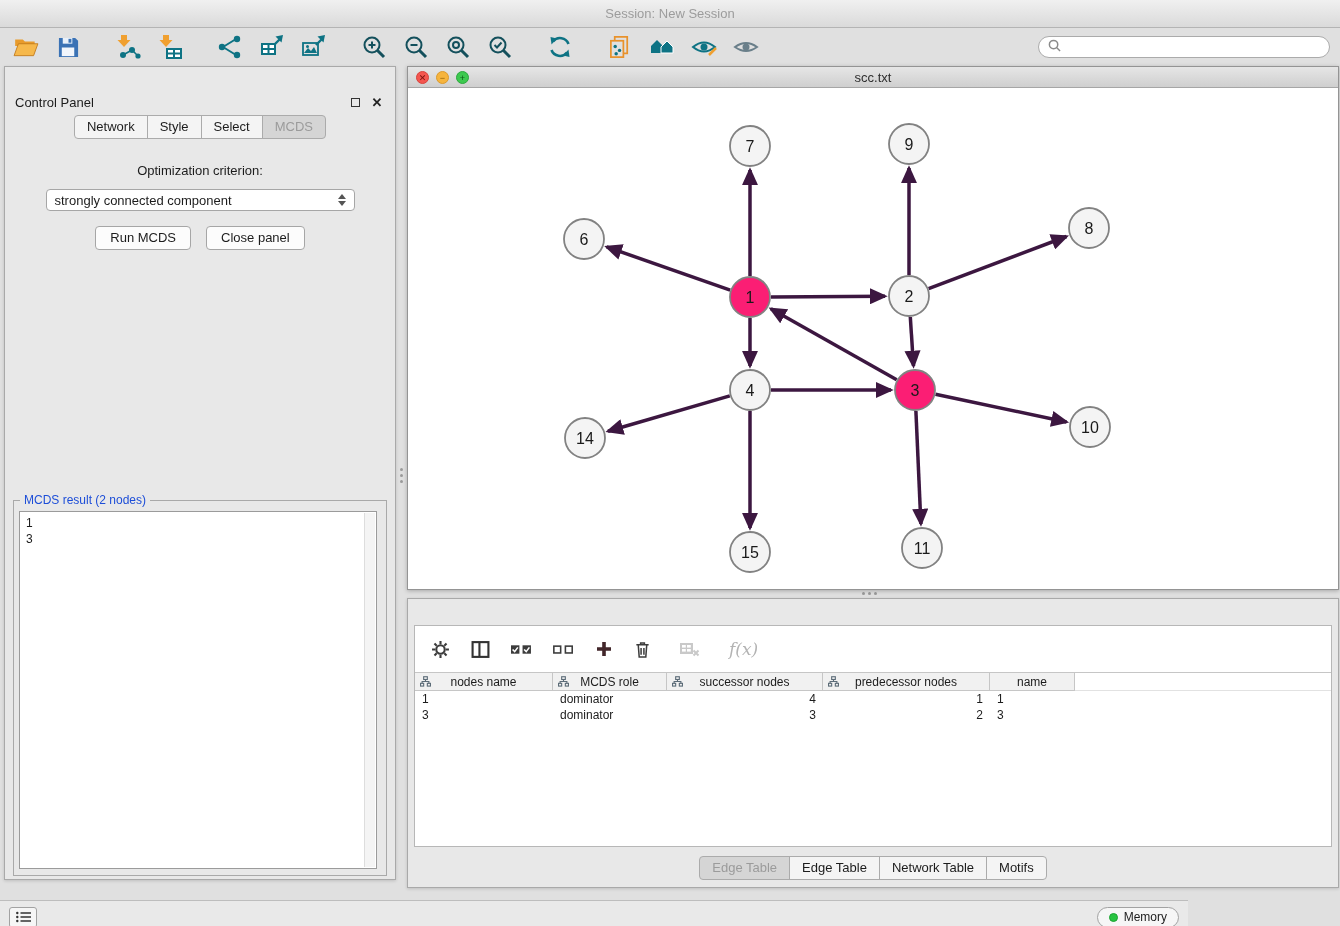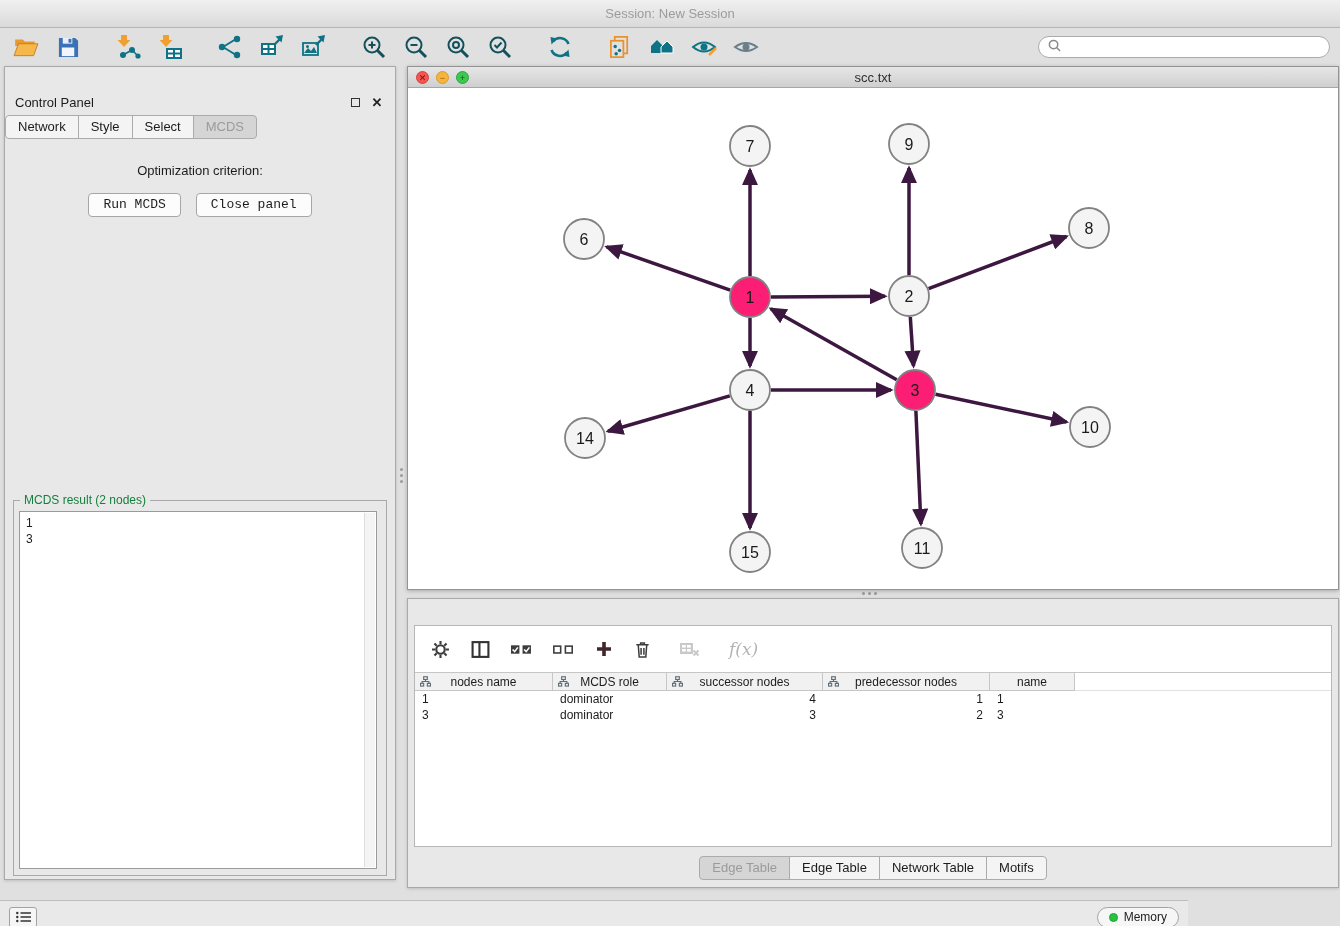--- a/index.html
+++ b/index.html
@@ -36,21 +36,21 @@
   #control-panel {
     position:absolute; left:4px; top:66px; width:392px; height:814px;
     background:#e8e8e8; border:1px solid #a9a9a9; box-shadow:0 1px 3px rgba(0,0,0,.15);
   }
   .panel-header { height:26px; display:flex; align-items:center; padding:0 10px; font-size:13px; color:#1c1c1c;margin-top:22px; }
   .panel-header .spacer { flex:1; }
   .ph-icon { width:16px; height:16px; display:flex; align-items:center; justify-content:center; margin-left:6px; cursor:pointer; color:#222; }
   .float-glyph { width:9px; height:9px; border:1.5px solid #333; display:inline-block; }
   .close-glyph { font-size:13px; font-weight:bold; line-height:1; }
 
-  .seg { display:flex; justify-content:flex-start; }
+  .seg { display:flex; justify-content:center; }
   .seg .tab {
     font-size:13px; padding:3px 12px 4px; background:#f4f4f4;
     border:1px solid #ababab; margin-left:-1px; color:#1c1c1c; cursor:pointer; white-space:nowrap;
   }
   .seg .tab:first-child { border-radius:4px 0 0 4px; margin-left:0; }
   .seg .tab:last-child { border-radius:0 4px 4px 0; }
   .seg .tab.active { background:#d5d5d5; color:#9b9b9b; }
 
   #opt-label { text-align:center; margin-top:24px; font-size:13px; }
   #criterion-dropdown {
@@ -59,30 +59,30 @@
     display:flex; align-items:center; padding:0 8px; font-size:13px; cursor:pointer;
   }
   #criterion-dropdown .dd-text { flex:1; }
   .stepper { display:flex; flex-direction:column; gap:2px; align-items:center; }
   .stepper i { display:block; width:0; height:0; border-left:4px solid transparent; border-right:4px solid transparent; }
   .stepper .up { border-bottom:5px solid #555; }
   .stepper .down { border-top:5px solid #555; }
 
   #cp-buttons { display:flex; justify-content:center; gap:15px; margin-top:15px; }
   #cp-buttons button {
-    font-family:Liberation Mono, monospace; font-size:13px;
+    font-family:Liberation Sans, sans-serif; font-size:13px;
     background:#fcfcfc; border:1px solid #a6a6a6; border-radius:4px;
     padding:3px 14px 4px; cursor:pointer; color:#1c1c1c;
   }
 
   #result-box {
     position:absolute; left:8px; right:8px; top:426px; bottom:3px;
     border:1px solid #a9a9a9; padding:4px;
   }
-  #result-box legend { font-size:12px; padding:0 4px; margin-left:2px; color:#15803d; }
+  #result-box legend { font-size:12px; padding:0 4px; margin-left:2px; color:#1d4ed8; }
   #result-white {
     position:absolute; left:5px; right:9px; top:4px; bottom:6px;
     background:#fff; border:1px solid #9b9b9b; font-size:12px;
     padding:3px 6px; line-height:16px;
   }
   #result-scroll { position:absolute; right:1px; top:1px; bottom:1px; width:11px; background:#f4f4f4; border-left:1px solid #ddd; }
 
   
   .dots-v { position:absolute; left:398px; top:462px; width:7px; height:26px; display:flex; flex-direction:column; align-items:center; justify-content:center; gap:3px; cursor:col-resize; }
   .dots-h { position:absolute; left:856px; top:590px; width:26px; height:7px; display:flex; align-items:center; justify-content:center; gap:3px; cursor:row-resize; }
@@ -341,20 +341,27 @@
 
   <div class="seg">
     <span class="tab">Network</span>
     <span class="tab">Style</span>
     <span class="tab">Select</span>
     <span class="tab active">MCDS</span>
   </div>
 
   <div id="opt-label">Optimization criterion:</div>
 
+  <div id="criterion-dropdown">
+    <span class="dd-text">strongly connected component</span>
+    <span class="stepper">
+        <i class="up"></i>
+        <i class="down"></i>
+      </span>
+  </div>
 
   <div id="cp-buttons">
     <button>Run MCDS</button>
     <button>Close panel</button>
   </div>
 
   <fieldset id="result-box">
     <legend>MCDS result (2 nodes)</legend>
     <div id="result-white">
       <div>1</div>

